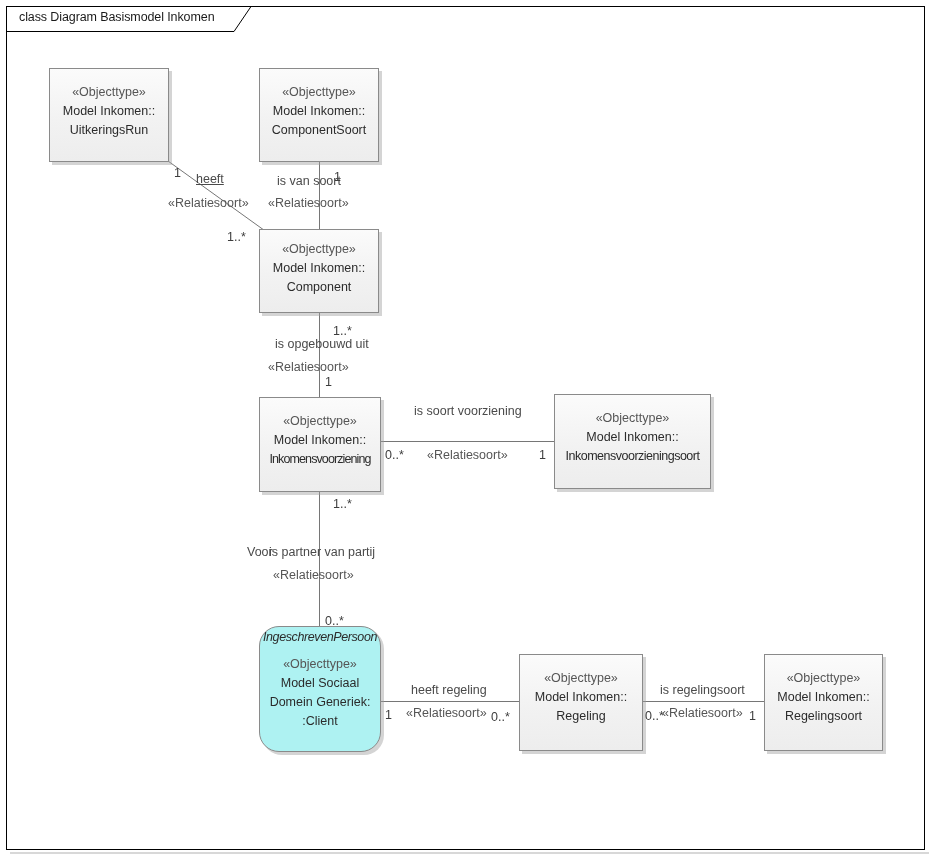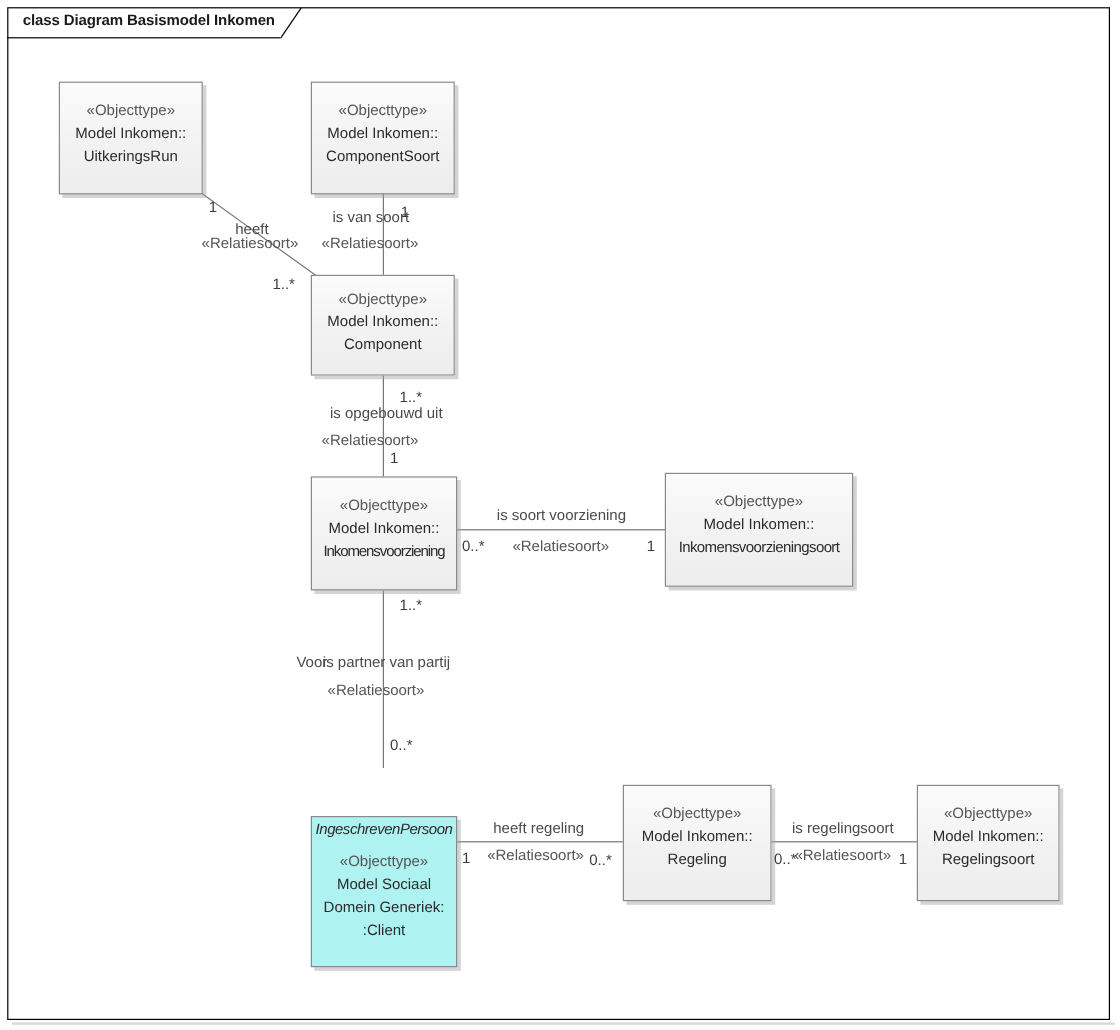--- a/index.html
+++ b/index.html
@@ -59,21 +59,21 @@
     width: 18px;
     height: 26px;
     overflow: hidden;
   }
   #title-tab-slant svg { display: block; }
   #title-text {
     position: absolute;
     left: 13px;
     top: 4px;
     font-size: 12.5px;
-    font-weight: bold;
+    font-weight: normal;
     color: #1a1a1a;
     white-space: nowrap;
     letter-spacing: -0.1px;
   }
   
   .cls {
     position: absolute;
     box-sizing: border-box;
     border: 1px solid #8a8a8a;
     background: linear-gradient(to bottom, #fbfbfb 0%, #f2f2f2 55%, #ededed 100%);
@@ -220,21 +220,21 @@
   </div>
 
   <div class="cls" style="left:554px; top:394px; width:157px; height:95px;">
     <div class="cls-inner">
       <div class="stereo">«Objecttype»</div>
       <div class="nm">Model Inkomen::</div>
       <div class="nm overflow" style="letter-spacing:-0.5px;">Inkomensvoorzieningsoort</div>
     </div>
   </div>
 
-  <div class="cls cyan" style="left:259px; top:680px; width:122px; height:126px;">
+  <div class="cls cyan" style="left:259px; top:626px; width:122px; height:126px;border-radius:20px;">
     <div class="obj-header" style="letter-spacing:-0.4px;">IngeschrevenPersoon</div>
     <div class="cls-inner" style="top:28px;">
       <div class="stereo">«Objecttype»</div>
       <div class="nm">Model Sociaal</div>
       <div class="nm">Domein Generiek:</div>
       <div class="nm">:Client</div>
     </div>
   </div>
 
   <div class="cls" style="left:519px; top:654px; width:124px; height:97px;">
@@ -247,34 +247,34 @@
 
   <div class="cls" style="left:764px; top:654px; width:119px; height:97px;">
     <div class="cls-inner">
       <div class="stereo">«Objecttype»</div>
       <div class="nm">Model Inkomen::</div>
       <div class="nm">Regelingsoort</div>
     </div>
   </div>
 
   <div class="mult" style="left:174px; top:166px;">1</div>
-  <div class="lbl" style="left:196px; top:184px;">heeft</div>
+  <div class="lbl" style="left:196px; top:172px;text-decoration:underline;">heeft</div>
   <div class="lbl rel" style="left:168px; top:196px;">«Relatiesoort»</div>
   <div class="mult" style="left:227px; top:230px;">1..*</div>
 
   <div class="lbl" style="left:277px; top:174px;">is van soort</div>
   <div class="mult" style="left:334px; top:170px;">1</div>
   <div class="lbl rel" style="left:268px; top:196px;">«Relatiesoort»</div>
 
   <div class="mult" style="left:333px; top:324px;">1..*</div>
   <div class="lbl" style="left:275px; top:337px;">is opgebouwd uit</div>
   <div class="lbl rel" style="left:268px; top:360px;">«Relatiesoort»</div>
   <div class="mult" style="left:325px; top:375px;">1</div>
 
-  <div class="lbl" style="left:414px; top:422px;">is soort voorziening</div>
+  <div class="lbl" style="left:414px; top:404px;">is soort voorziening</div>
   <div class="mult" style="left:385px; top:448px;">0..*</div>
   <div class="lbl rel" style="left:427px; top:448px;">«Relatiesoort»</div>
   <div class="mult" style="left:539px; top:448px;">1</div>
 
   <div class="mult" style="left:333px; top:497px;">1..*</div>
   <div class="lbl" style="left:247px; top:545px;text-align:right;">Voor</div>
   <div class="lbl" style="left:269px; top:545px;">is partner van</div>
   <div class="lbl" style="left:348px; top:545px;">partij</div>
   <div class="lbl rel" style="left:273px; top:568px;">«Relatiesoort»</div>
   <div class="mult" style="left:325px; top:614px;">0..*</div>

